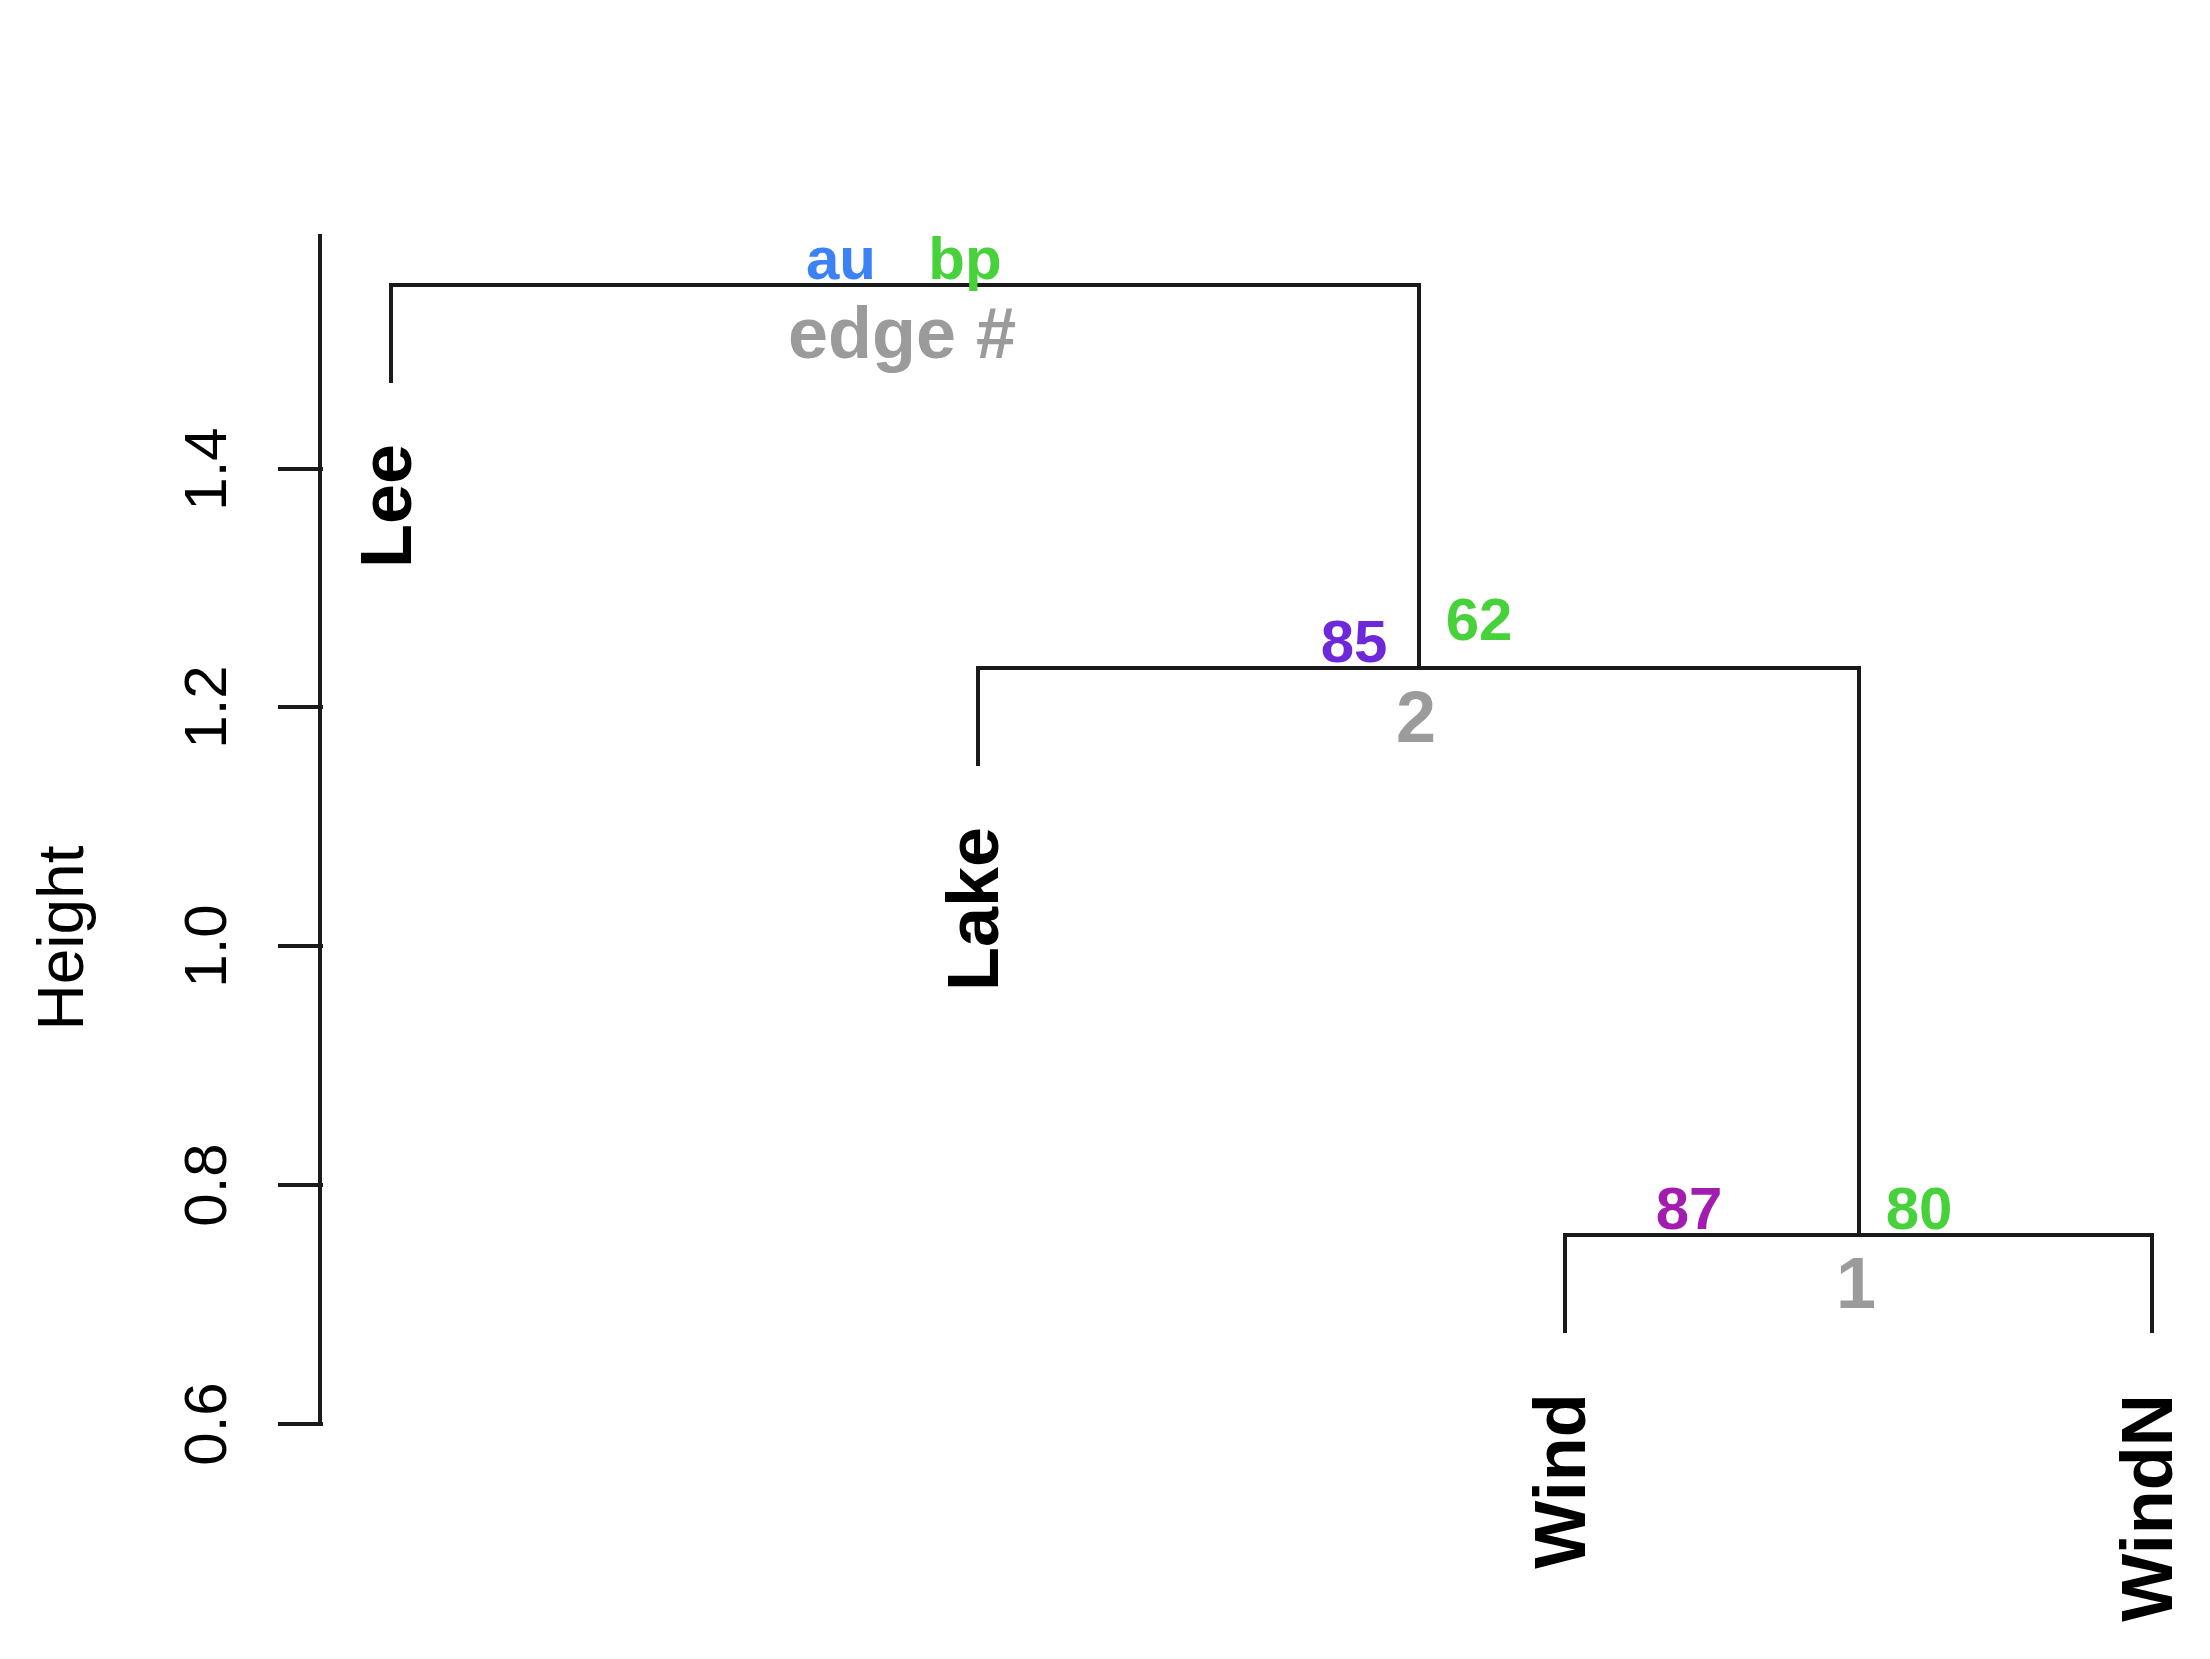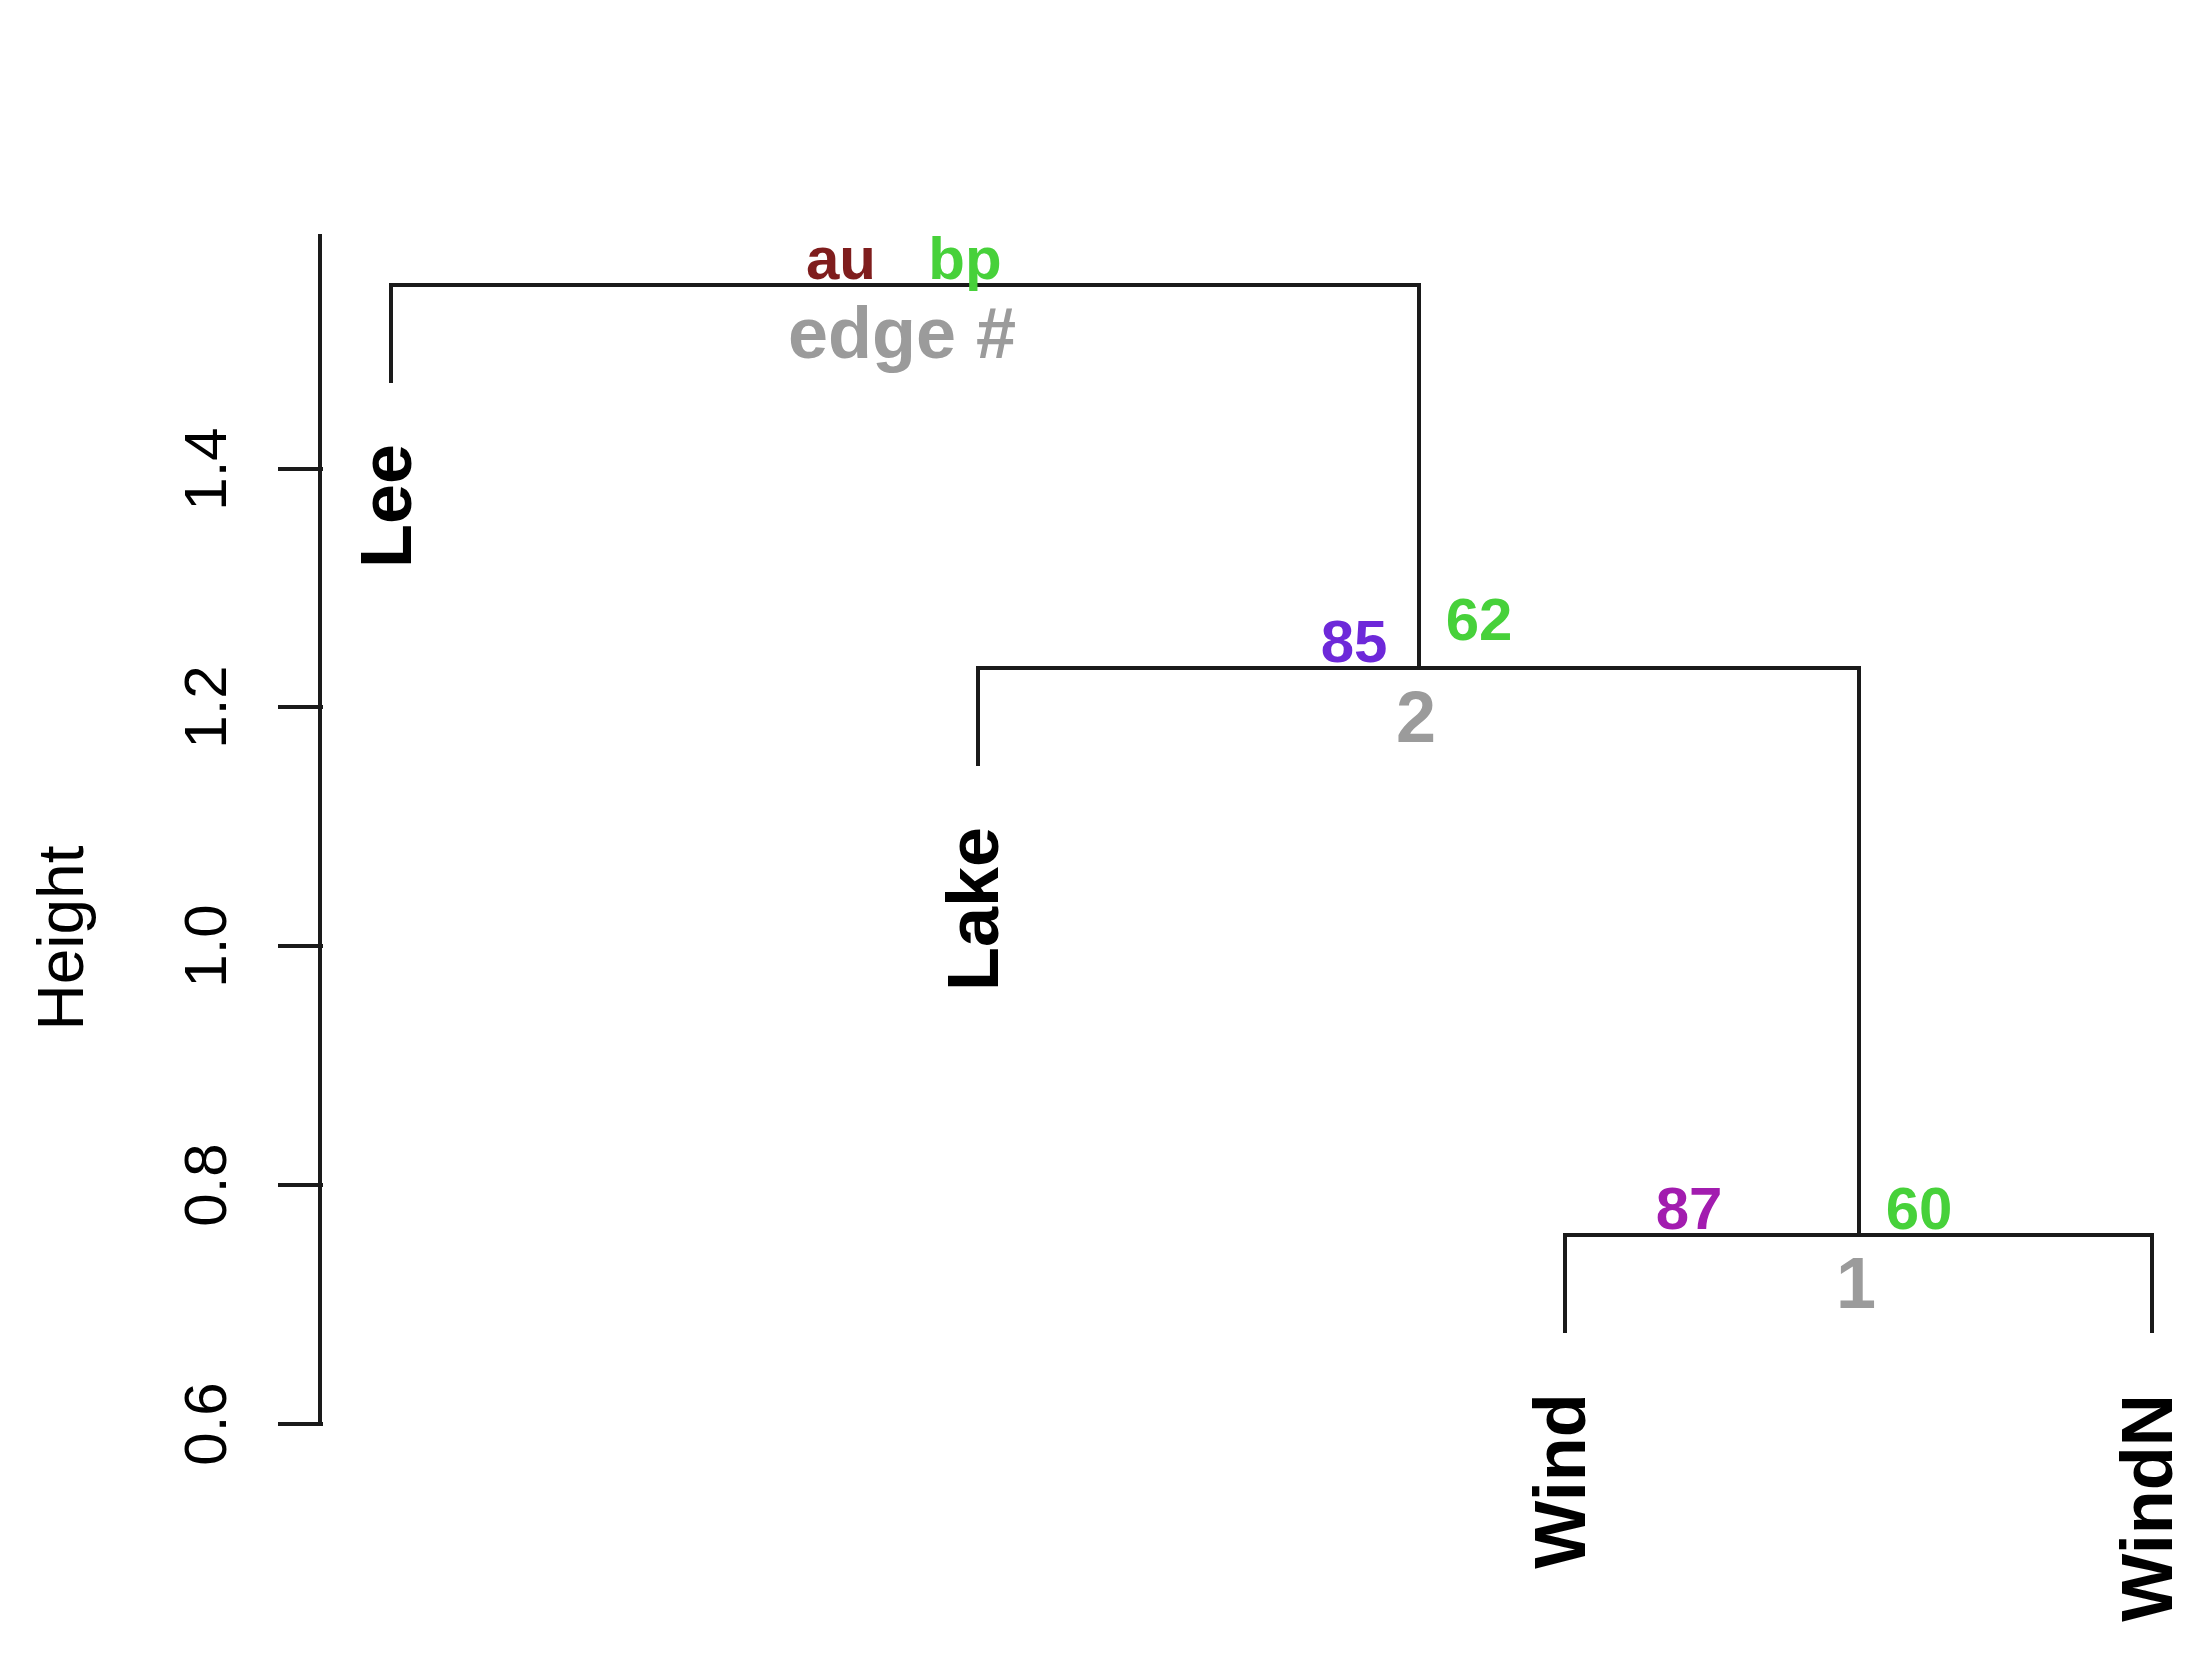--- a/index.html
+++ b/index.html
@@ -44,26 +44,26 @@
       <div class="seg" style="left: 2150px; top: 1233px; width: 3.9px; height: 100px; background: rgb(26, 26, 26);"></div>
       <div class="seg" style="left: 976px; top: 666px; width: 884px; height: 3.9px; background: rgb(26, 26, 26);"></div>
       <div class="seg" style="left: 976px; top: 666px; width: 3.9px; height: 100px; background: rgb(26, 26, 26);"></div>
       <div class="seg" style="left: 1857px; top: 666px; width: 3.9px; height: 571px; background: rgb(26, 26, 26);"></div>
       <div class="seg" style="left: 389px; top: 283px; width: 1031px; height: 3.9px; background: rgb(26, 26, 26);"></div>
       <div class="seg" style="left: 389px; top: 283px; width: 3.9px; height: 100px; background: rgb(26, 26, 26);"></div>
       <div class="seg" style="left: 1417px; top: 283px; width: 3.9px; height: 387px; background: rgb(26, 26, 26);"></div>
     </div>
   <div id="label-layer">
       <div class="lbl pval" style="left: 1689px; top: 1209px; color: #a21caf;">87</div>
-      <div class="lbl pval" style="left: 1919px; top: 1209px; color: rgb(71, 209, 58);">60</div>
+      <div class="lbl pval" style="left: 1919px; top: 1209px; color: rgb(71, 209, 58);">80</div>
       <div class="lbl edgelbl" style="left: 1856px; top: 1283px; color: rgb(155, 155, 155);">1</div>
       <div class="lbl pval" style="left: 1354px; top: 642px; color: #6d28d9;">85</div>
       <div class="lbl pval" style="left: 1479px; top: 620px; color: rgb(71, 209, 58);">62</div>
       <div class="lbl edgelbl" style="left: 1416px; top: 717px; color: rgb(155, 155, 155);">2</div>
-      <div class="lbl pval" style="left: 841px; top: 259px; color: #7f1d1d;">au</div>
+      <div class="lbl pval" style="left: 841px; top: 259px; color: #3b82f6;">au</div>
       <div class="lbl pval" style="left: 965px; top: 259px; color: rgb(71, 209, 58);">bp</div>
       <div class="lbl edgelbl" style="left: 902px; top: 333px; color: rgb(155, 155, 155);">edge #</div>
       <div class="lbl rot leaf-lbl" style="left: 386px; top: 506px; color: rgb(0, 0, 0);">Lee</div>
       <div class="lbl rot leaf-lbl" style="left: 973px; top: 909px; color: rgb(0, 0, 0);">Lake</div>
       <div class="lbl rot leaf-lbl" style="left: 1560px; top: 1481px; color: rgb(0, 0, 0);">Wind</div>
       <div class="lbl rot leaf-lbl" style="left: 2147px; top: 1508px; color: rgb(0, 0, 0);">WindN</div>
     </div>
 </div>
 
 

